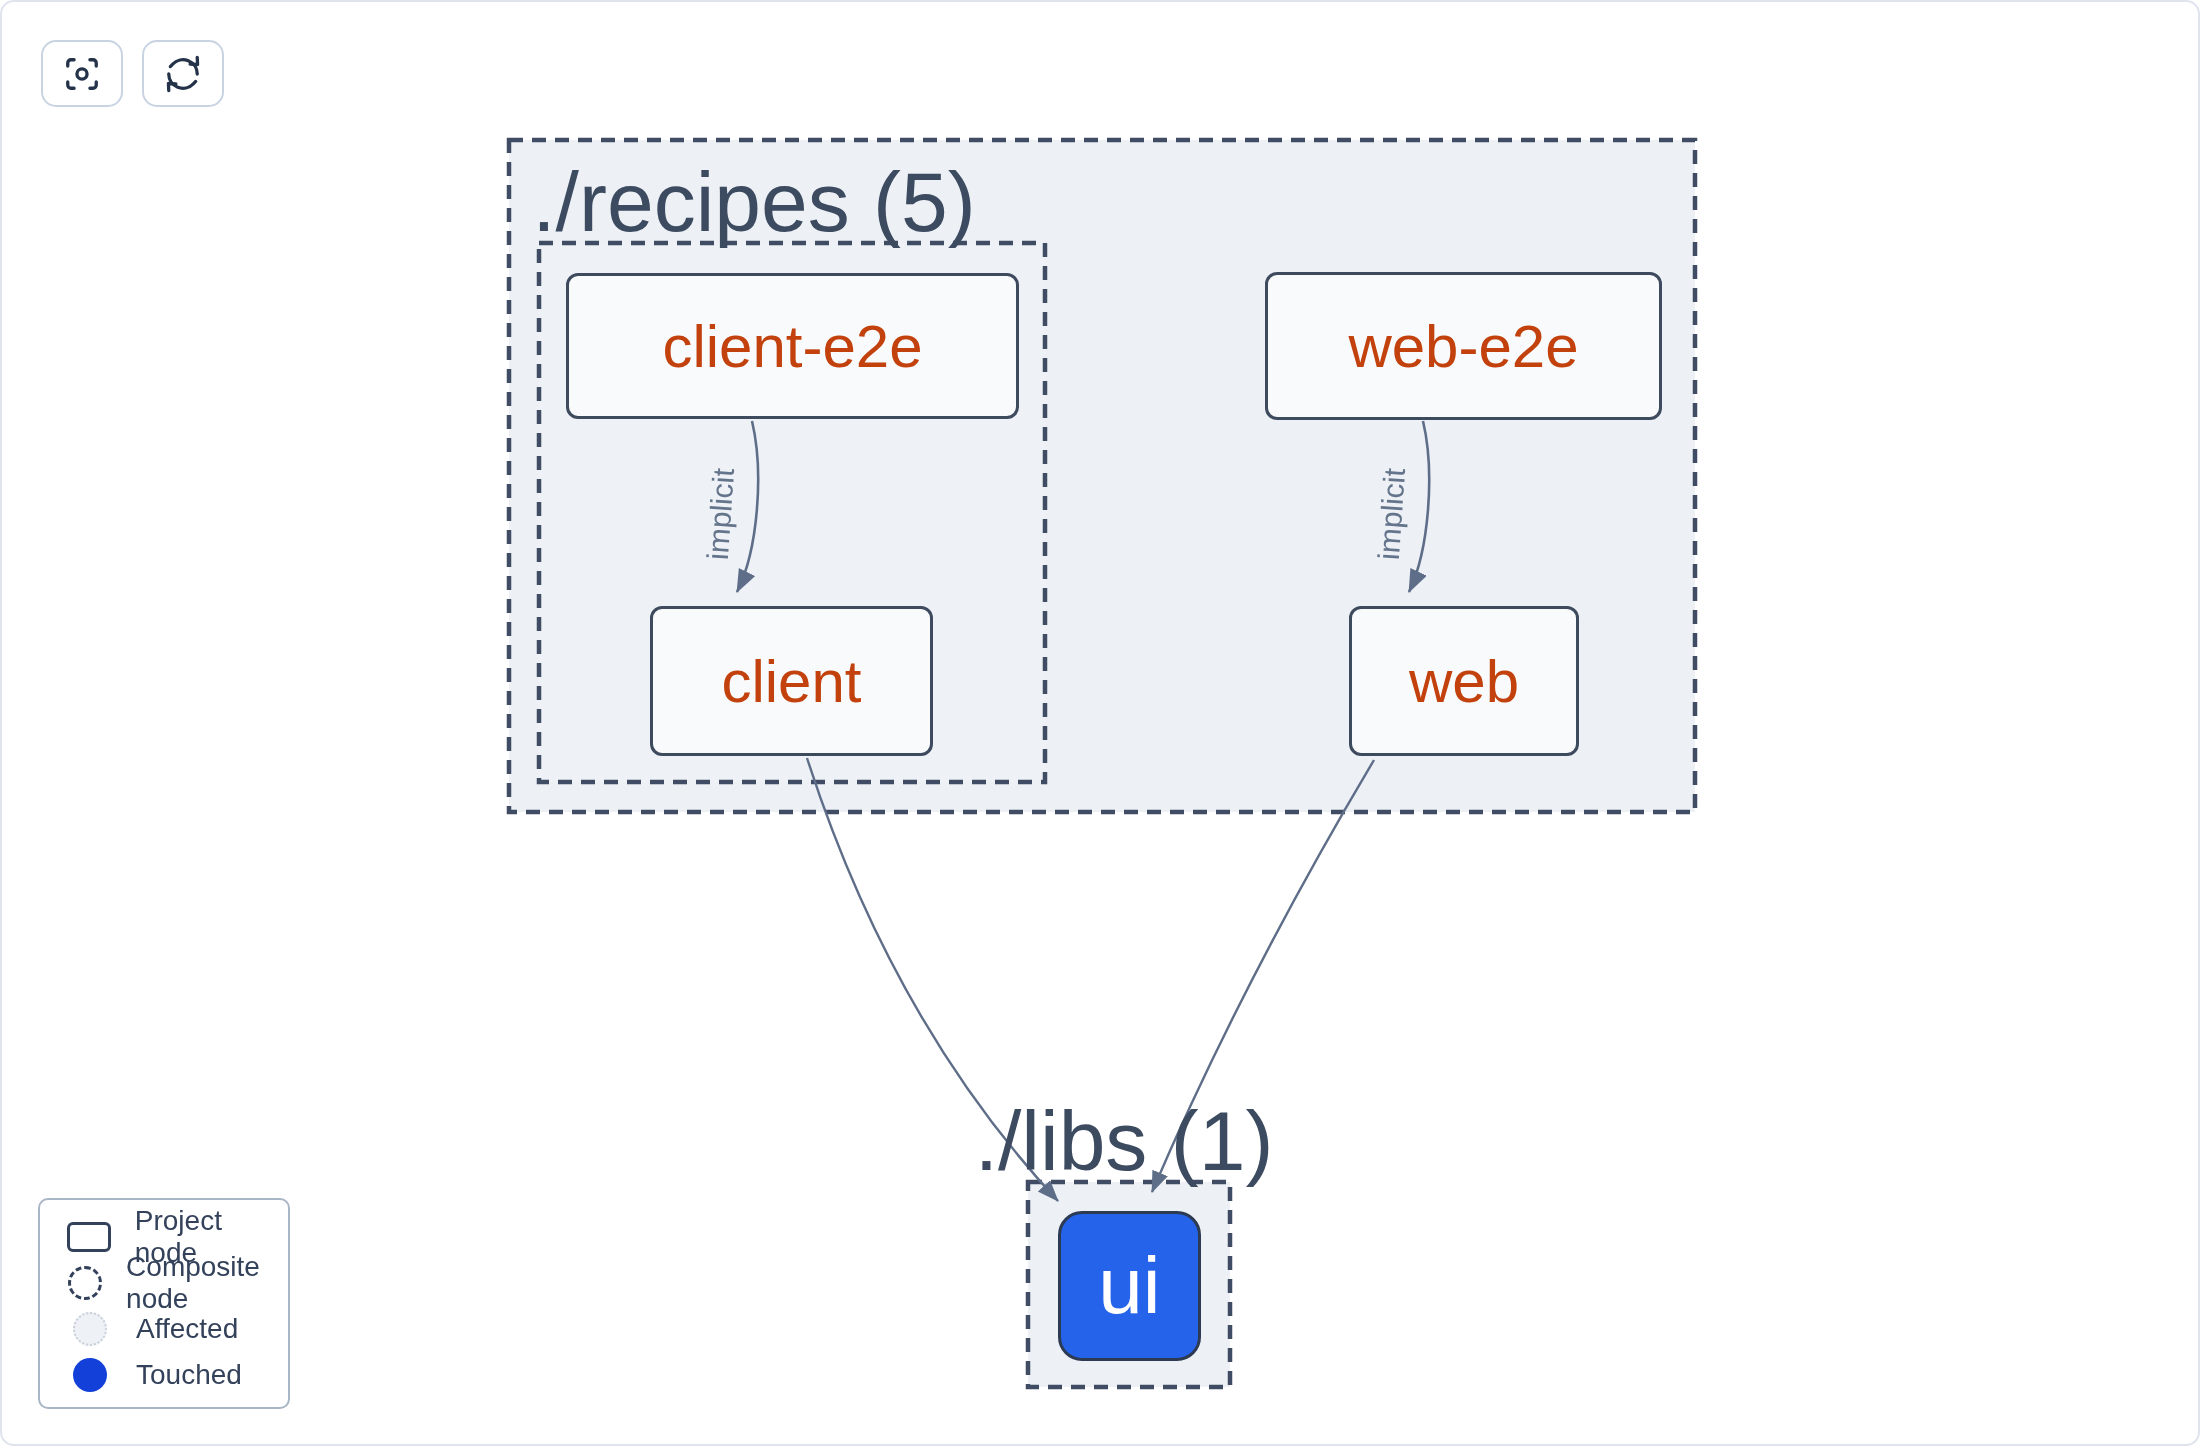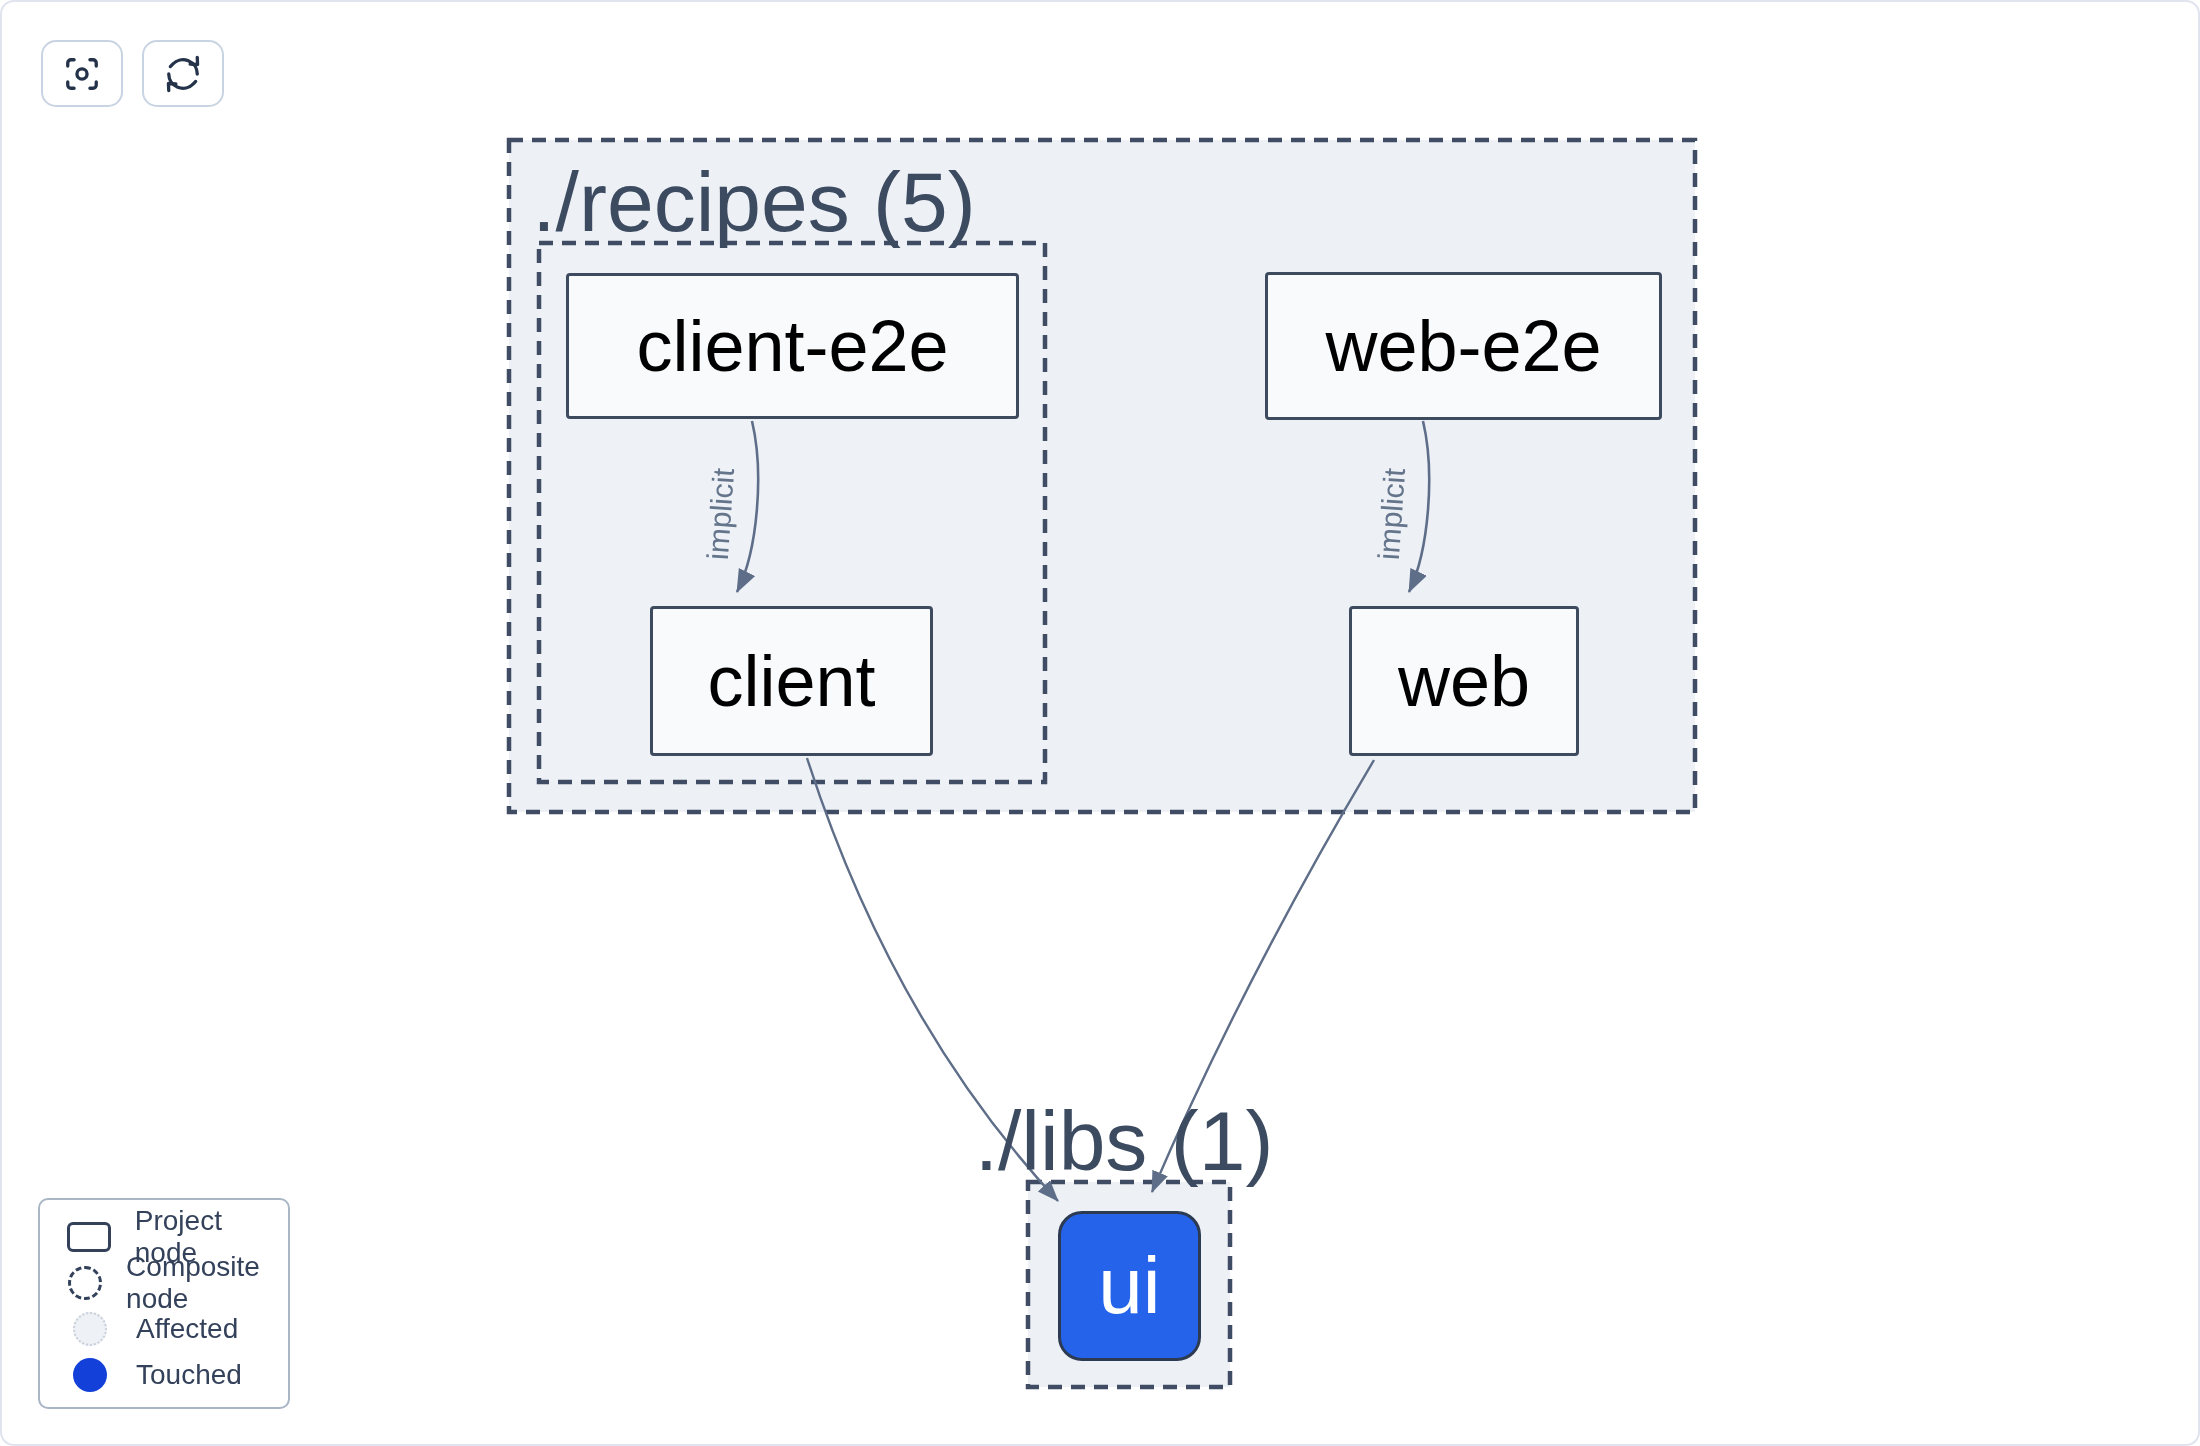--- a/index.html
+++ b/index.html
@@ -13,23 +13,23 @@
   .tool-btn{width:82px;height:67px;background:#ffffff;border:2px solid #c9d4e2;border-radius:15px;
             display:flex;align-items:center;justify-content:center;box-sizing:border-box;cursor:pointer;}
   .tool-btn svg{width:38px;height:38px;stroke:#25334a;stroke-width:2.1;fill:none;
                 stroke-linecap:round;stroke-linejoin:round;}
 
   
   .group-title{position:absolute;color:#3d4b61;font-size:84px;line-height:84px;white-space:nowrap;
                transform:translateX(-50%);}
 
   
-  .node{position:absolute;background:#f8fafc;border:3px solid #3e4a5e;border-radius:4px;
+  .node{position:absolute;background:#f8fafc;border:3px solid #3e4a5e;border-radius:12px;
         box-sizing:border-box;display:flex;align-items:center;justify-content:center;
-        color:#000000;font-size:72px;cursor:pointer;}
+        color:#c2410c;font-size:60px;cursor:pointer;}
   .node.touched{background:#2563eb;border-color:#2c3a52;color:#ffffff;border-radius:24px;font-size:80px;}
 
   
   .edge-label{position:absolute;color:#64748b;font-size:30px;white-space:nowrap;
               transform:translate(-50%,-50%) rotate(-86deg);}
 
   
   .legend{position:absolute;left:36px;top:1196px;width:252px;height:211px;background:#ffffff;
           border:2px solid #a9b6c6;border-radius:10px;box-sizing:border-box;padding:14px 0 4px 26px;}
   .legend-row{display:flex;align-items:center;height:46px;}

